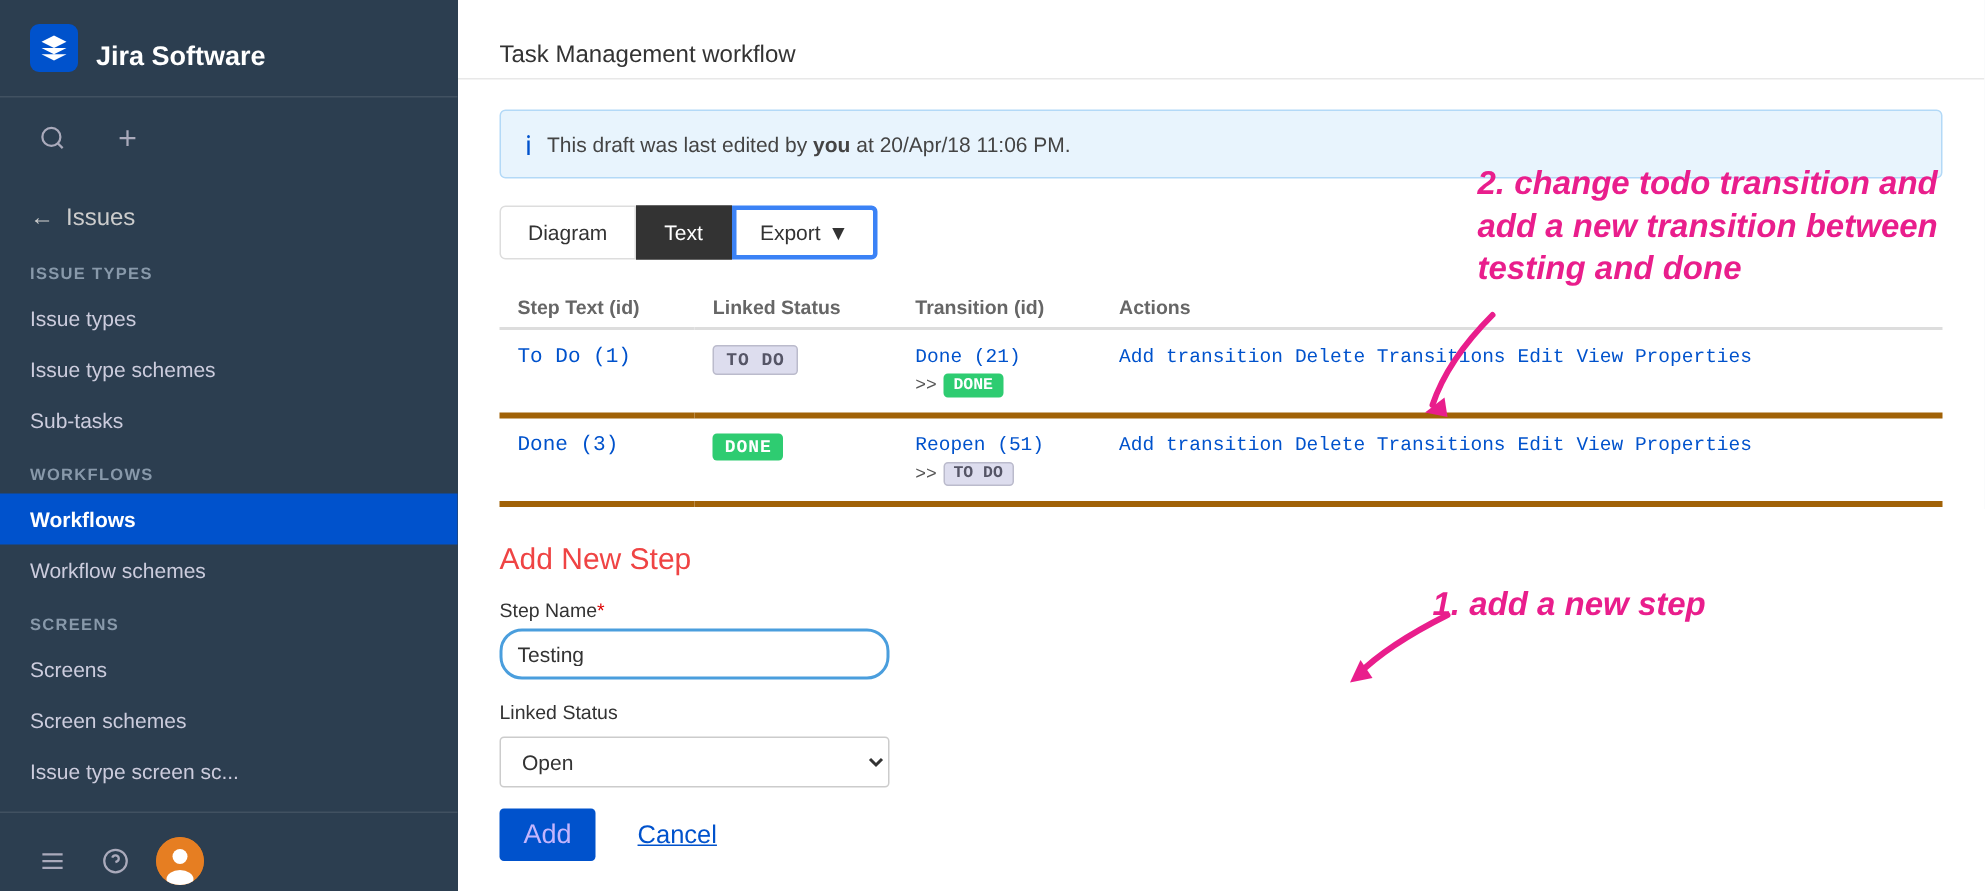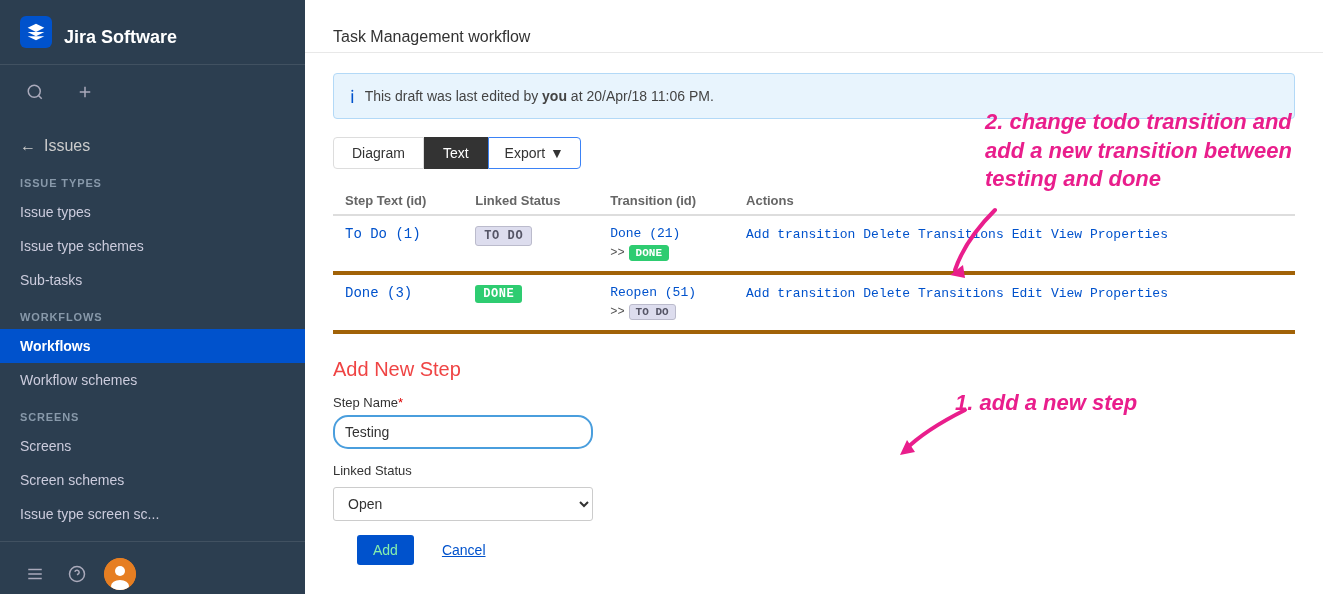--- a/index.html
+++ b/index.html
@@ -27,21 +27,21 @@
     .main-body { padding: 20px 28px; flex: 1; }
     .info-bar { display: flex; align-items: center; gap: 10px; background: #e8f4fd; border: 1px solid #b3d9f7; border-radius: 4px; padding: 10px 16px; margin-bottom: 18px; font-size: 14px; color: #444; }
     .info-icon { color: #0052cc; font-size: 18px; }
 
     
     .tab-bar { display: flex; gap: 0; margin-bottom: 18px; }
     .tab-btn { padding: 7px 18px; font-size: 14px; border: 1px solid #ddd; background: #fff; cursor: pointer; color: #333; }
     .tab-btn:first-child { border-radius: 4px 0 0 4px; }
     .tab-btn.active { background: #333; color: #fff; border-color: #333; }
     .tab-btn:last-child { border-radius: 0 4px 4px 0; }
-    .export-btn { padding: 7px 16px; font-size: 14px; border: 1px solid #3b82f6; background: #fff; cursor: pointer; color: #333; border-radius: 0 4px 4px 0; display: flex; align-items: center; gap: 5px; }
+    .export-btn { padding: 7px 16px; font-size: 14px; border: 3px solid #3b82f6; background: #fff; cursor: pointer; color: #333; border-radius: 0 4px 4px 0; display: flex; align-items: center; gap: 5px; }
 
     
     .workflow-table { width: 100%; border-collapse: collapse; margin-bottom: 24px; }
     .workflow-table th { text-align: left; font-size: 13px; color: #666; font-weight: 600; padding: 6px 12px; border-bottom: 2px solid #ddd; }
     .workflow-table td { padding: 10px 12px; border-bottom: 4px solid #a16207; vertical-align: top; font-size: 14px; color: #333; font-family: Liberation Mono, monospace; }
     .step-link { color: #0052cc; text-decoration: none; }
     .status-badge { display: inline-block; padding: 2px 8px; border-radius: 3px; font-size: 12px; font-weight: 700; letter-spacing: 0.05em; }
     .badge-todo { background: #dde; color: #556; border: 1px solid #bbc; }
     .badge-done { background: #2ecc71; color: #fff; }
     .transition-cell { display: flex; flex-direction: column; gap: 4px; }
@@ -53,22 +53,22 @@
 
     
     .add-step-section { margin-top: 8px; }
     .add-step-title { font-size: 20px; font-weight: 400; color: #ef4444; margin-bottom: 14px; }
     .form-label { font-size: 13px; color: #333; margin-bottom: 5px; display: block; }
     .required { color: #d00; }
     .form-input { width: 260px; padding: 7px 10px; border: 2px solid #4a9edd; border-radius: 15px; font-size: 14px; color: #333; outline: none; }
     .form-select { width: 260px; padding: 7px 10px; border: 1px solid #ccc; border-radius: 3px; font-size: 14px; color: #333; background: #fff; margin-top: 4px; }
     .form-group { margin-bottom: 14px; }
     .form-actions { display: flex; gap: 12px; margin-top: 8px; }
-    .btn-primary { padding: 7px 16px; background: #0052cc; color: #86efac; border: none; border-radius: 3px; font-size: 14px; cursor: pointer; margin-left: 24px; }
-    .btn-cancel { padding: 7px 16px; background: none; color: #0052cc; border: none; font-size: 14px; cursor: pointer; text-decoration: underline; }
+    .btn-primary { padding: 7px 16px; background: #0052cc; color: #c4b5fd; border: none; border-radius: 3px; font-size: 18px; cursor: pointer; }
+    .btn-cancel { padding: 7px 16px; background: none; color: #0052cc; border: none; font-size: 17px; cursor: pointer; text-decoration: underline; }
 
     
     .callout-1 { position: absolute; left: 630px; top: 390px; font-size: 22px; font-weight: 900; color: #e91e8c; font-style: italic; pointer-events: none; }
     .callout-2 { position: absolute; left: 680px; top: 115px; font-size: 22px; font-weight: 900; color: #e91e8c; font-style: italic; pointer-events: none; max-width: 620px; line-height: 1.3; }
     .main-wrapper { position: relative; flex: 1; }
   </style>
 </head>
 <body>
 
 <nav class="sidebar">

